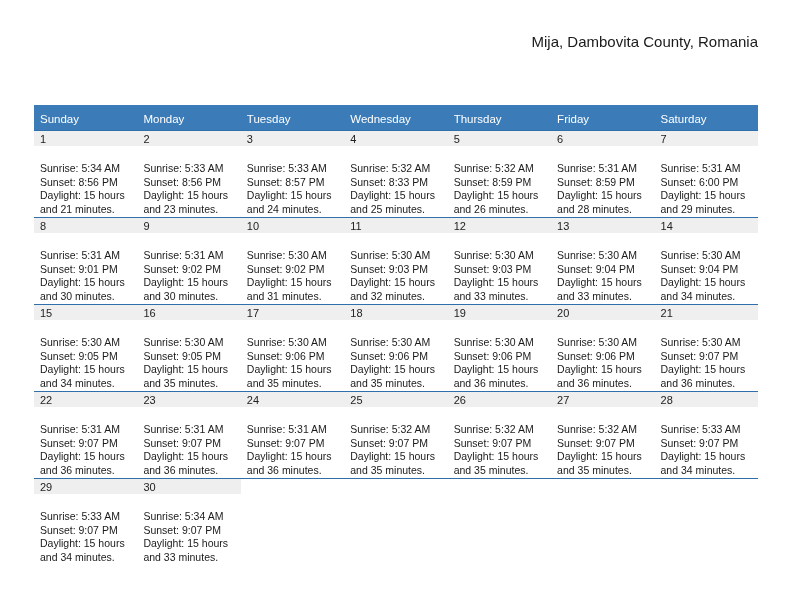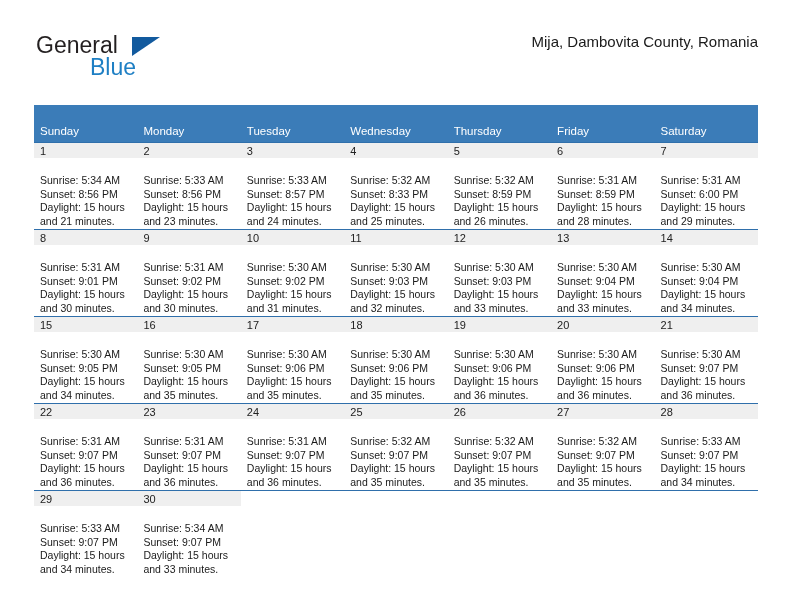--- a/index.html
+++ b/index.html
@@ -95,21 +95,21 @@
     border-collapse: collapse;
     table-layout: fixed;
   }
 
   .calendar th {
     background: #3b7cb8;
     color: #ffffff;
     font-size: 11.5px;
     font-weight: normal;
     text-align: left;
-    padding: 20px 0 5px 6px;
+    padding: 8px 0 5px 6px;
     height: 9px;
     border: none;
     box-sizing: border-box;
   }
 
   .calendar td {
     width: 103.4px;
     vertical-align: top;
     padding: 0;
     border: none;
@@ -154,25 +154,20 @@
     white-space: nowrap;
   }
 </style>
 </head>
 <body>
 
 <div class="page">
 
   <div class="header">
 
-    <div class="logo">
-      <span class="logo-general">General</span>
-      <span class="logo-triangle"></span>
-      <span class="logo-blue">Blue</span>
-    </div>
 
     <div class="title-block">
       <div class="location-title">Mija, Dambovita County, Romania</div>
     </div>
 
   </div>
 
   <table class="calendar">
     <thead>
       <tr>

